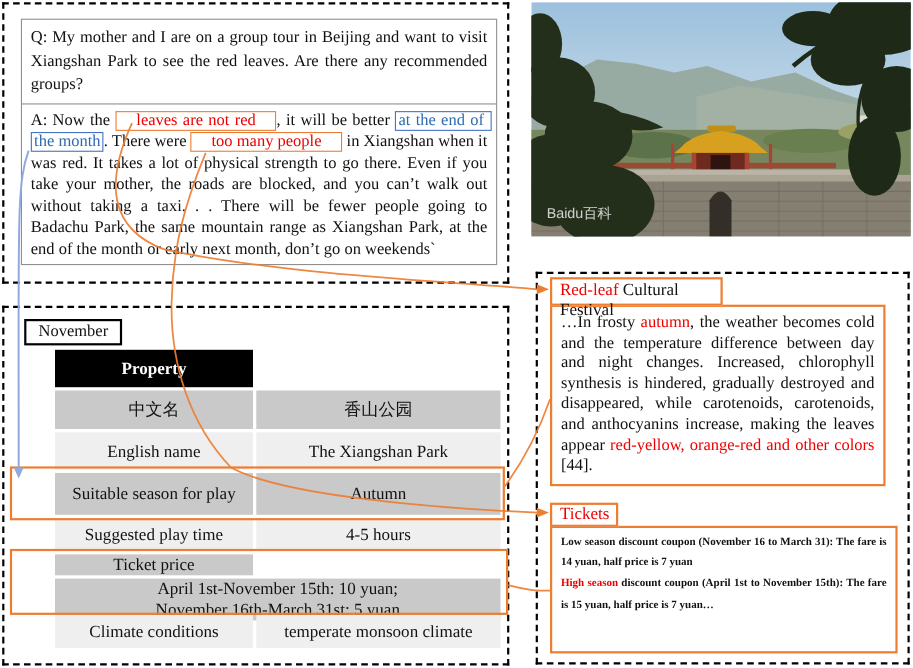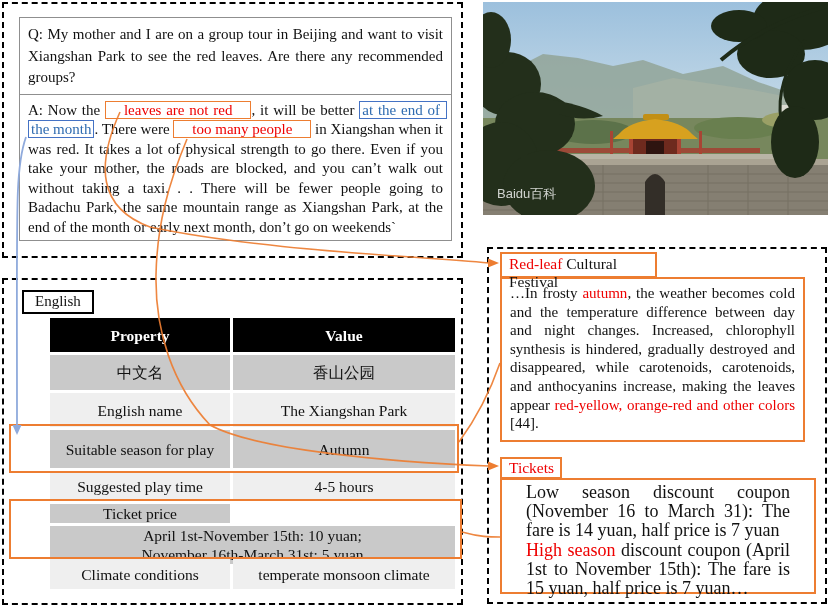--- a/index.html
+++ b/index.html
@@ -49,48 +49,47 @@
   #photo{left:483px;top:2px;width:345px;height:213px;}
   #right-outer{left:487px;top:247px;width:340px;height:357px;}
 
   .o-box{border:2px solid var(--accent-orange);background:#fff;}
   #redleaf-head{left:500px;top:252px;width:157px;height:26px;padding:1px 7px;
       font-size:15.5px;z-index:3;}
   #redleaf-body{left:500px;top:277px;width:305px;height:165px;padding:5px 8px;
       font-size:15px;line-height:18.6px;text-align:justify;}
   #tickets-head{left:500px;top:457px;width:62px;height:22px;padding:0 7px;
       font-size:15.5px;z-index:3;}
-  #tickets-body{left:500px;top:478px;width:316px;height:116px;padding:3px 24px;
-      font-size:18px;line-height:19.2px;text-align:justify;}
+  #tickets-body{left:500px;top:478px;width:316px;height:116px;padding:3px 8px;
+      font-size:10px;line-height:19.2px;text-align:justify;font-weight:bold;}
 
   
   #connectors{left:0;top:0;width:830px;height:607px;z-index:20;pointer-events:none;}
   .stroke-orange{stroke:var(--accent-orange);stroke-width:1.6;fill:none;opacity:.92;}
   .fill-orange{fill:var(--accent-orange);}
   .stroke-blue{stroke:var(--arrow-blue);stroke-width:1.8;fill:none;}
   .fill-blue{fill:var(--arrow-blue);}
 </style>
 </head>
 <body>
 
 <div id="stage">
 
   <div class="abs dashedbox" id="qa-outer"></div>
   <div class="abs" id="qa-inner">
     <div class="qa-sec" id="q-sec"><span class="seg seg-plain">Q: My mother and I are on a group tour in Beijing and want to visit Xiangshan Park to see the red leaves. Are there any recommended groups?</span></div>
     <div class="qa-sec" id="a-sec"><span class="seg seg-plain">A: Now the </span><span class="seg seg-orange-box">leaves are not red</span><span class="seg seg-plain">, it will be better </span><span class="seg seg-blue-box">at the end of the month</span><span class="seg seg-plain">. There were </span><span class="seg seg-orange-box">too many people</span><span class="seg seg-plain"> in Xiangshan when it was red. It takes a lot of physical strength to go there. Even if you take your mother, the roads are blocked, and you can’t walk out without taking a taxi. . . There will be fewer people going to Badachu Park, the same mountain range as Xiangshan Park, at the end of the month or early next month, don’t go on weekends`</span></div>
   </div>
 
   <div class="abs dashedbox" id="infobox-outer"></div>
-  <div class="abs" id="infobox-label">English</div>
+  <div class="abs" id="infobox-label">November</div>
 
   <div class="abs" id="infobox-table">
     <div class="t-row t-head">
       <div class="cell prop">Property</div>
-      <div class="cell val">Value</div>
     </div>
     <div class="t-row rh1 shade-dark">
       <div class="cell prop">中文名</div>
       <div class="cell val">香山公园</div>
     </div>
     <div class="t-row rh2 shade-light">
       <div class="cell prop">English name</div>
       <div class="cell val">The Xiangshan Park</div>
     </div>
     <div class="t-row rh3 shade-dark">

